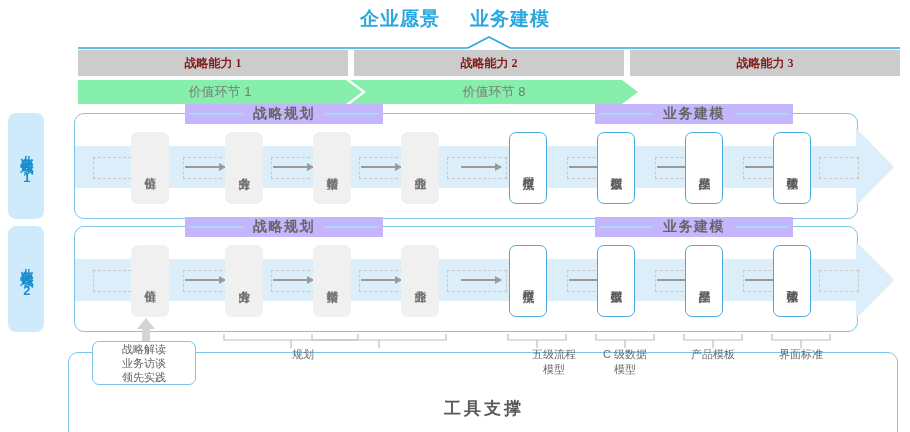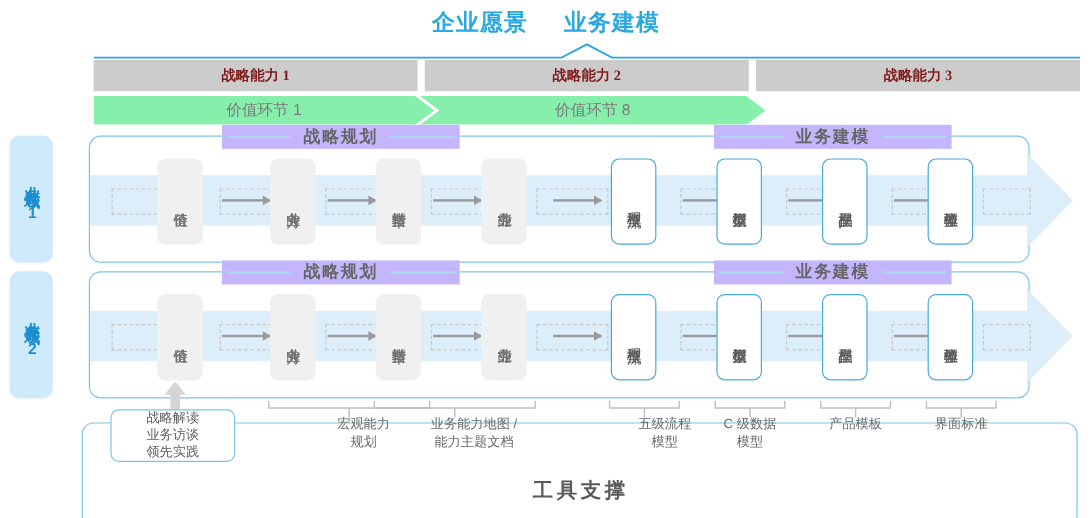--- a/index.html
+++ b/index.html
@@ -344,26 +344,21 @@
     <div class="tool-title">工具支撑</div>
   </div>
 
   <div class="tool-chip">
     <div>战略解读</div>
     <div>业务访谈</div>
     <div>领先实践</div>
   </div>
 
   <div class="tool-label" style="left:248px; width:110px;">
-    <div>宏观能力</div>
     <div>规划</div>
-  </div>
-  <div class="tool-label" style="left:320px; width:150px;">
-    <div>业务能力地图 /</div>
-    <div>能力主题文档</div>
   </div>
   <div class="tool-label" style="left:506px; width:96px;">
     <div>五级流程</div>
     <div>模型</div>
   </div>
   <div class="tool-label" style="left:577px; width:96px;">
     <div>C 级数据</div>
     <div>模型</div>
   </div>
   <div class="tool-label" style="left:665px; width:96px;">

